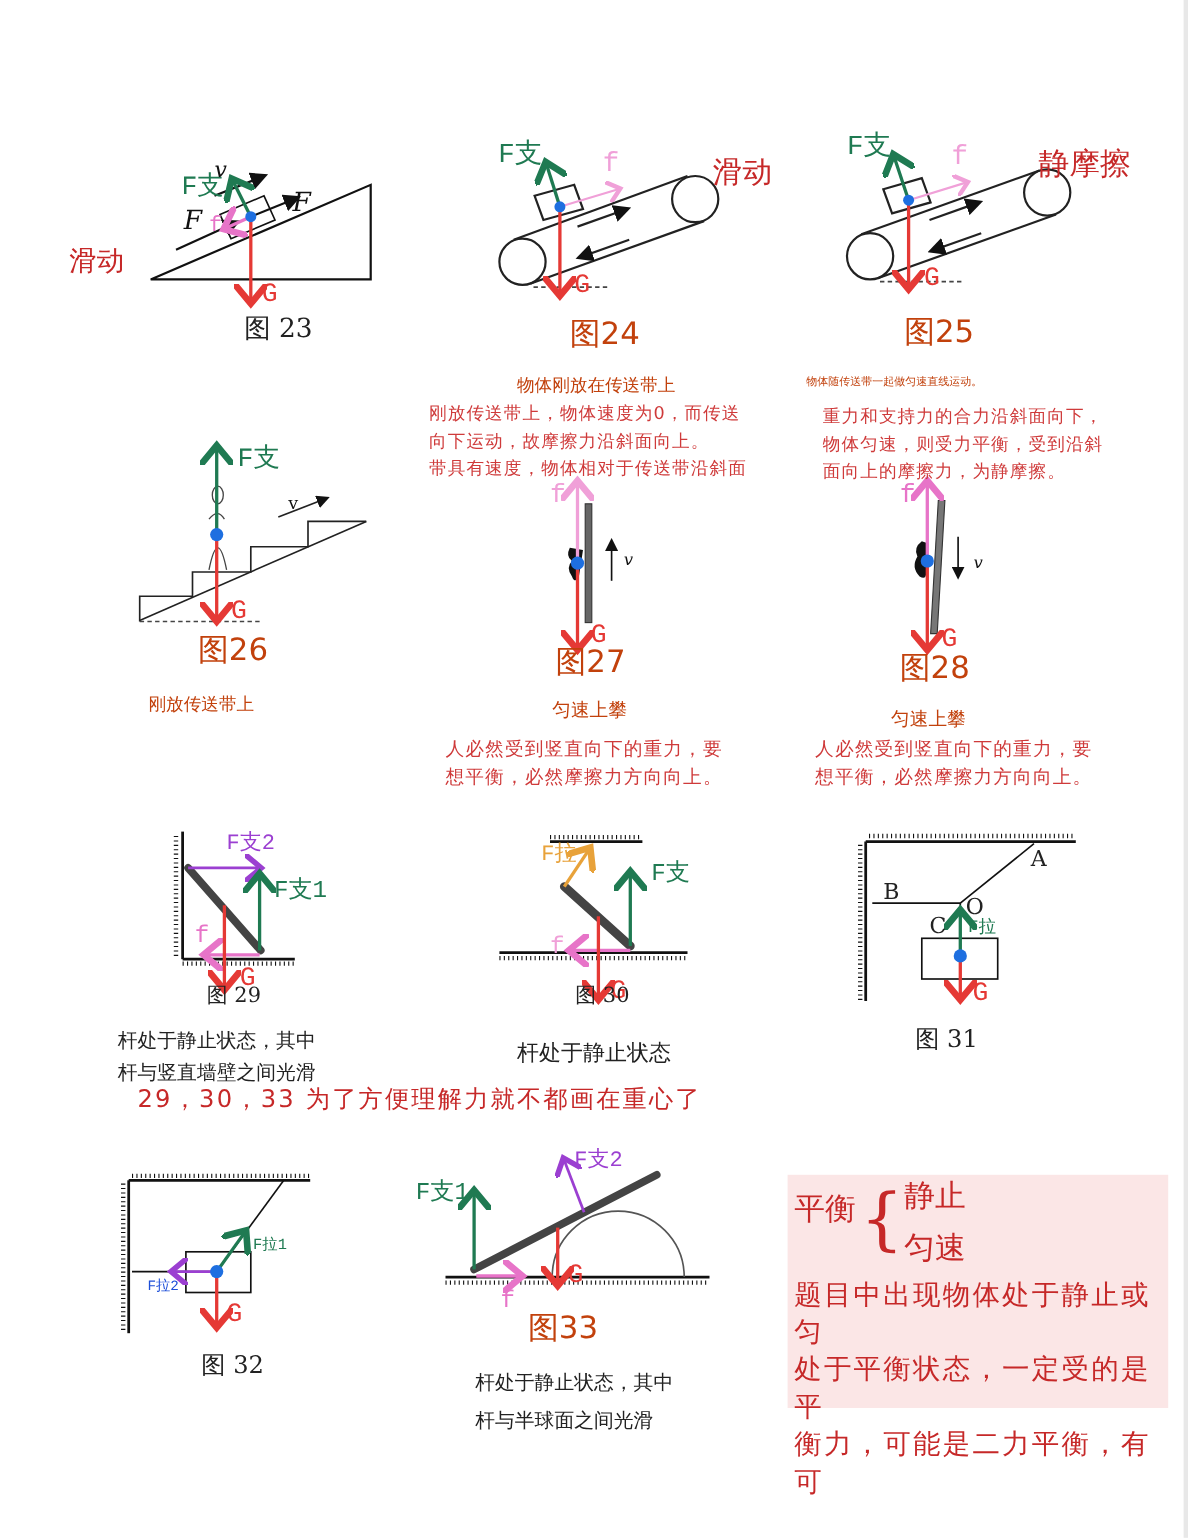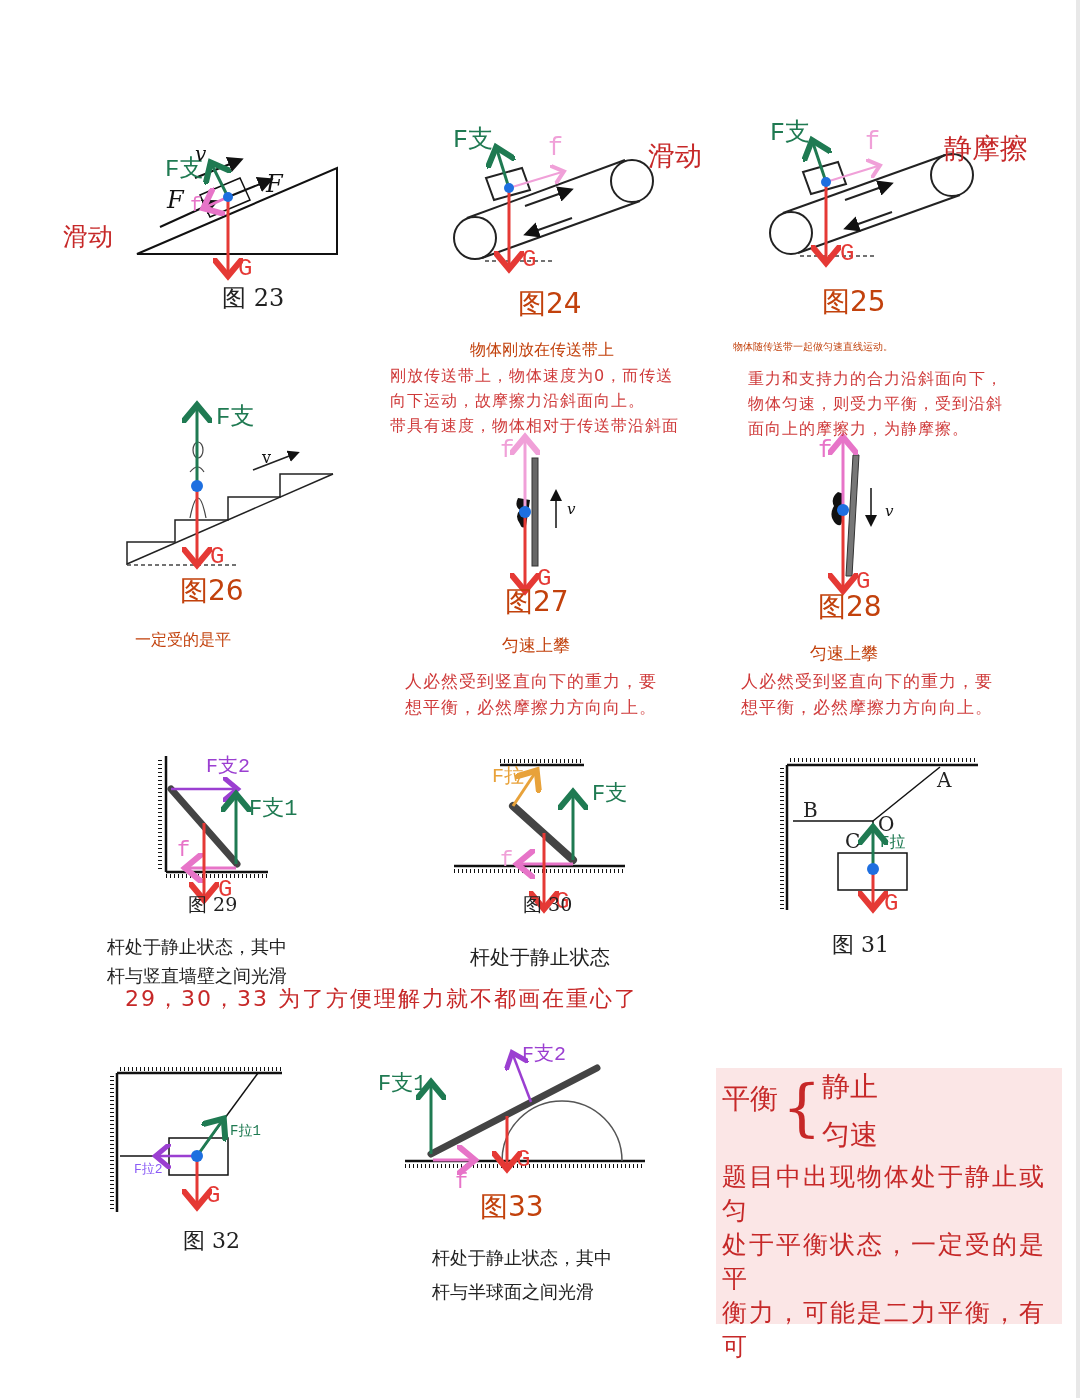--- a/index.html
+++ b/index.html
@@ -5,21 +5,21 @@
   html,body{margin:0;padding:0;background:#fff;}
   body{width:1080px;height:1398px;position:relative;overflow:hidden;font-family:"DejaVu Sans",sans-serif;}
   .abs{position:absolute;}
   .cap{position:absolute;font-family:"DejaVu Serif",serif;color:#222;}
   .hand{position:absolute;font-family:"DejaVu Sans",sans-serif;color:#c2410c;}
   .red{color:#c62828;}
   .note{position:absolute;color:#cf3a3a;font-size:16px;line-height:25px;letter-spacing:1px;}
   svg{position:absolute;overflow:visible;}
   .lbl{font-family:Liberation Mono, monospace;}
   .serif{font-family:"DejaVu Serif",serif;}
-  .pinkbox{position:absolute;left:716px;top:1068px;width:346px;height:256px;background:#fbe6e6;}
+  .pinkbox{position:absolute;left:716px;top:1068px;width:346px;height:212px;background:#fbe6e6;}
   .rightedge{position:absolute;right:0;top:0;width:4px;height:1398px;background:#e8e8e8;}
 </style>
 </head>
 <body>
 
 <div class="rightedge"></div>
 
 <div>
   <svg width="1080" height="1398" style="left:0;top:0">
     <defs>
@@ -213,21 +213,21 @@
   <div class="note" style="left:748px;top:366px">
     <div>重力和支持力的合力沿斜面向下，</div>
     <div>物体匀速，则受力平衡，受到沿斜</div>
     <div>面向上的摩擦力，为静摩擦。</div>
   </div>
 
   <span class="abs lbl" style="left:216px;top:400px;font-size:24px;color:#1f7a52">F支</span>
   <span class="abs serif" style="left:262px;top:448px;font-size:16px;color:#111">v</span>
   <span class="abs lbl" style="left:210px;top:543px;font-size:24px;color:#e53935">G</span>
   <span class="hand" style="left:180px;top:572px;font-size:28px">图26</span>
-  <span class="hand" style="left:135px;top:630px;font-size:16px">一定受的是平</span>
+  <span class="hand" style="left:135px;top:630px;font-size:16px">刚放传送带上</span>
 
   <span class="abs lbl" style="left:500px;top:437px;font-size:24px;color:#f0a0d8">f</span>
   <span class="abs serif" style="left:567px;top:500px;font-size:15px;font-style:italic;color:#111">v</span>
   <span class="abs lbl" style="left:537px;top:565px;font-size:24px;color:#e53935">G</span>
   <span class="hand" style="left:505px;top:583px;font-size:28px">图27</span>
   <span class="hand" style="left:502px;top:634px;font-size:17px">匀速上攀</span>
   <div class="note" style="left:405px;top:668px;font-size:17px;line-height:26px">
     <div>人必然受到竖直向下的重力，要</div>
     <div>想平衡，必然摩擦力方向向上。</div>
   </div>
@@ -263,21 +263,21 @@
   <span class="cap" style="left:803px;top:798px;font-size:20px">B</span>
   <span class="cap" style="left:845px;top:829px;font-size:20px">C</span>
   <span class="cap" style="left:878px;top:812px;font-size:20px">O</span>
   <span class="abs lbl" style="left:880px;top:832px;font-size:16px;color:#1f7a52">F拉</span>
   <span class="abs lbl" style="left:884px;top:890px;font-size:24px;color:#e53935">G</span>
   <span class="cap" style="left:832px;top:930px;font-size:22px">图 31</span>
 
   <span class="abs" style="left:125px;top:984px;font-size:22px;color:#c62828;letter-spacing:2px">29，30，33 为了方便理解力就不都画在重心了</span>
 
   <span class="abs lbl" style="left:230px;top:1122px;font-size:14px;color:#1f7a52">F拉1</span>
-  <span class="abs lbl" style="left:134px;top:1160px;font-size:13px;color:#8b5cf6">F拉2</span>
+  <span class="abs lbl" style="left:134px;top:1160px;font-size:13px;color:#1d4ed8">F拉2</span>
   <span class="abs lbl" style="left:206px;top:1182px;font-size:24px;color:#e53935">G</span>
   <span class="cap" style="left:183px;top:1226px;font-size:22px">图 32</span>
 
   <span class="abs lbl" style="left:378px;top:1068px;font-size:22px;color:#1f7a52">F支1</span>
   <span class="abs lbl" style="left:522px;top:1040px;font-size:20px;color:#9b3fd1">F支2</span>
   <span class="abs lbl" style="left:455px;top:1170px;font-size:22px;color:#e774c8">f</span>
   <span class="abs lbl" style="left:516px;top:1146px;font-size:24px;color:#e53935">G</span>
   <span class="hand" style="left:480px;top:1188px;font-size:28px">图33</span>
   <div class="cap" style="left:432px;top:1241px;font-size:18px;line-height:34px">
     <div>杆处于静止状态，其中</div>

